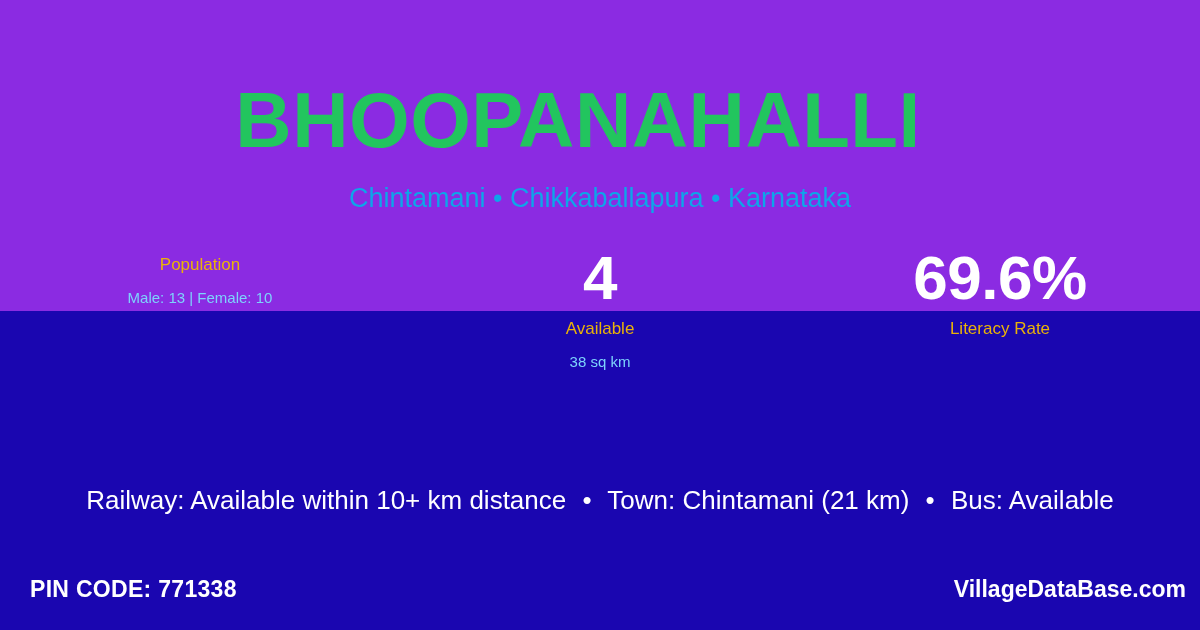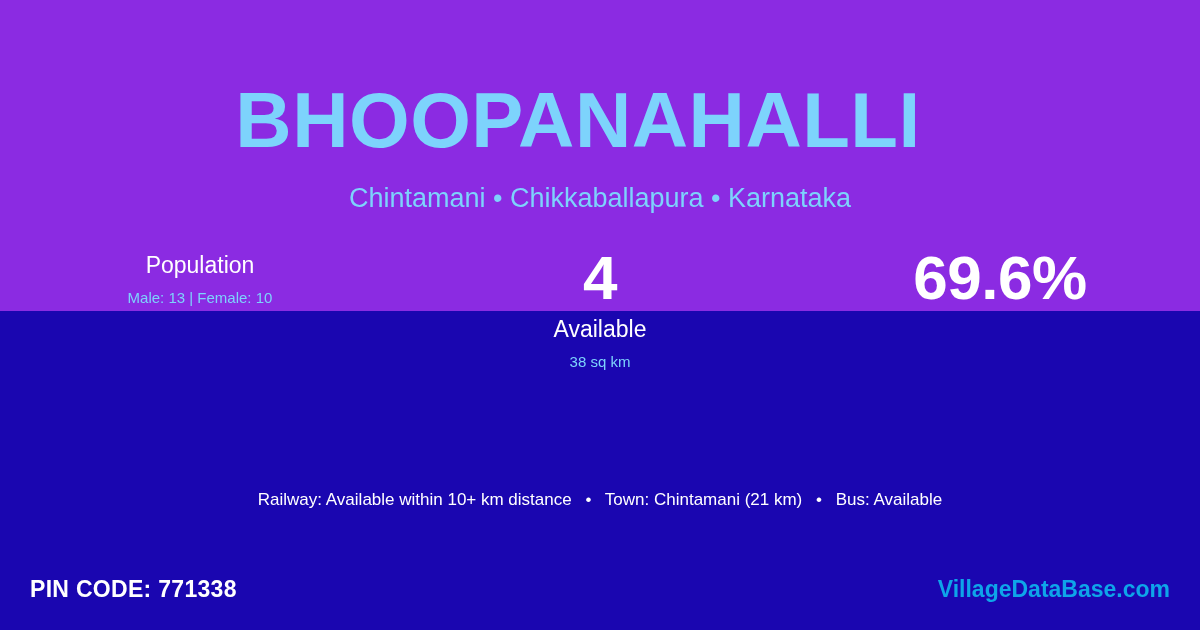--- a/index.html
+++ b/index.html
@@ -28,35 +28,35 @@
     width: 1200px;
     height: 311px;
     background: #8b2be2;
   }
   .village-title {
     position: absolute;
     left: 0;
     top: 76px;
     width: 1156px;
     text-align: center;
-    color: #7dd3fc;
+    color: #22c55e;
     font-family: "Liberation Sans", sans-serif;
     font-size: 78px;
     font-weight: bold;
     letter-spacing: 0.5px;
     line-height: 88px;
     white-space: nowrap;
   }
   .village-location {
     position: absolute;
     left: 0;
     top: 180px;
     width: 1200px;
     text-align: center;
-    color: #7dd3fc;
+    color: #0ea5e9;
     font-size: 27px;
     font-weight: normal;
     line-height: 36px;
     white-space: nowrap;
   }
   
   .stats {
     position: absolute;
     left: 0;
     top: 246px;
@@ -70,42 +70,42 @@
   }
   .stat-value {
     color: #ffffff;
     font-size: 62px;
     font-weight: bold;
     line-height: 64px;
     height: 64px;
     letter-spacing: -0.5px;
   }
   .stat-label {
-    color: #ffffff;
-    font-size: 23px;
+    color: #eab308;
+    font-size: 17px;
     font-weight: normal;
     line-height: 30px;
     padding-top: 4px;
   }
   .stat-sub {
     color: #7dd3fc;
     font-size: 15px;
     font-weight: normal;
     line-height: 22px;
     padding-top: 7px;
   }
   
   .infra {
     position: absolute;
     left: 0;
     top: 485px;
     width: 1200px;
     text-align: center;
     color: #ffffff;
-    font-size: 17px;
+    font-size: 26px;
     line-height: 30px;
     white-space: nowrap;
   }
   .infra .sep {
     padding: 0 9px;
     color: #ffffff;
   }
   
   .pin-code {
     position: absolute;
@@ -113,23 +113,23 @@
     bottom: 26px;
     color: #ffffff;
     font-size: 23px;
     font-weight: bold;
     letter-spacing: 0.3px;
     line-height: 30px;
     white-space: nowrap;
   }
   .watermark {
     position: absolute;
-    right: 30px;
+    right: 14px;
     bottom: 26px;
-    color: #0ea5e9;
+    color: #ffffff;
     font-size: 23px;
     font-weight: bold;
     line-height: 30px;
     white-space: nowrap;
   }
 </style>
 </head>
 <body>
 
 <div class="card">
@@ -148,20 +148,21 @@
     </div>
 
     <div class="stat">
       <div class="stat-value">4</div>
       <div class="stat-label">Available</div>
       <div class="stat-sub">38 sq km</div>
     </div>
 
     <div class="stat">
       <div class="stat-value">69.6%</div>
+      <div class="stat-label">Literacy Rate</div>
     </div>
 
   </div>
 
   <div class="infra">
     <span>Railway: Available within 10+ km distance</span>
     <span class="sep">•</span>
     <span>Town: Chintamani (21 km)</span>
     <span class="sep">•</span>
     <span>Bus: Available</span>

